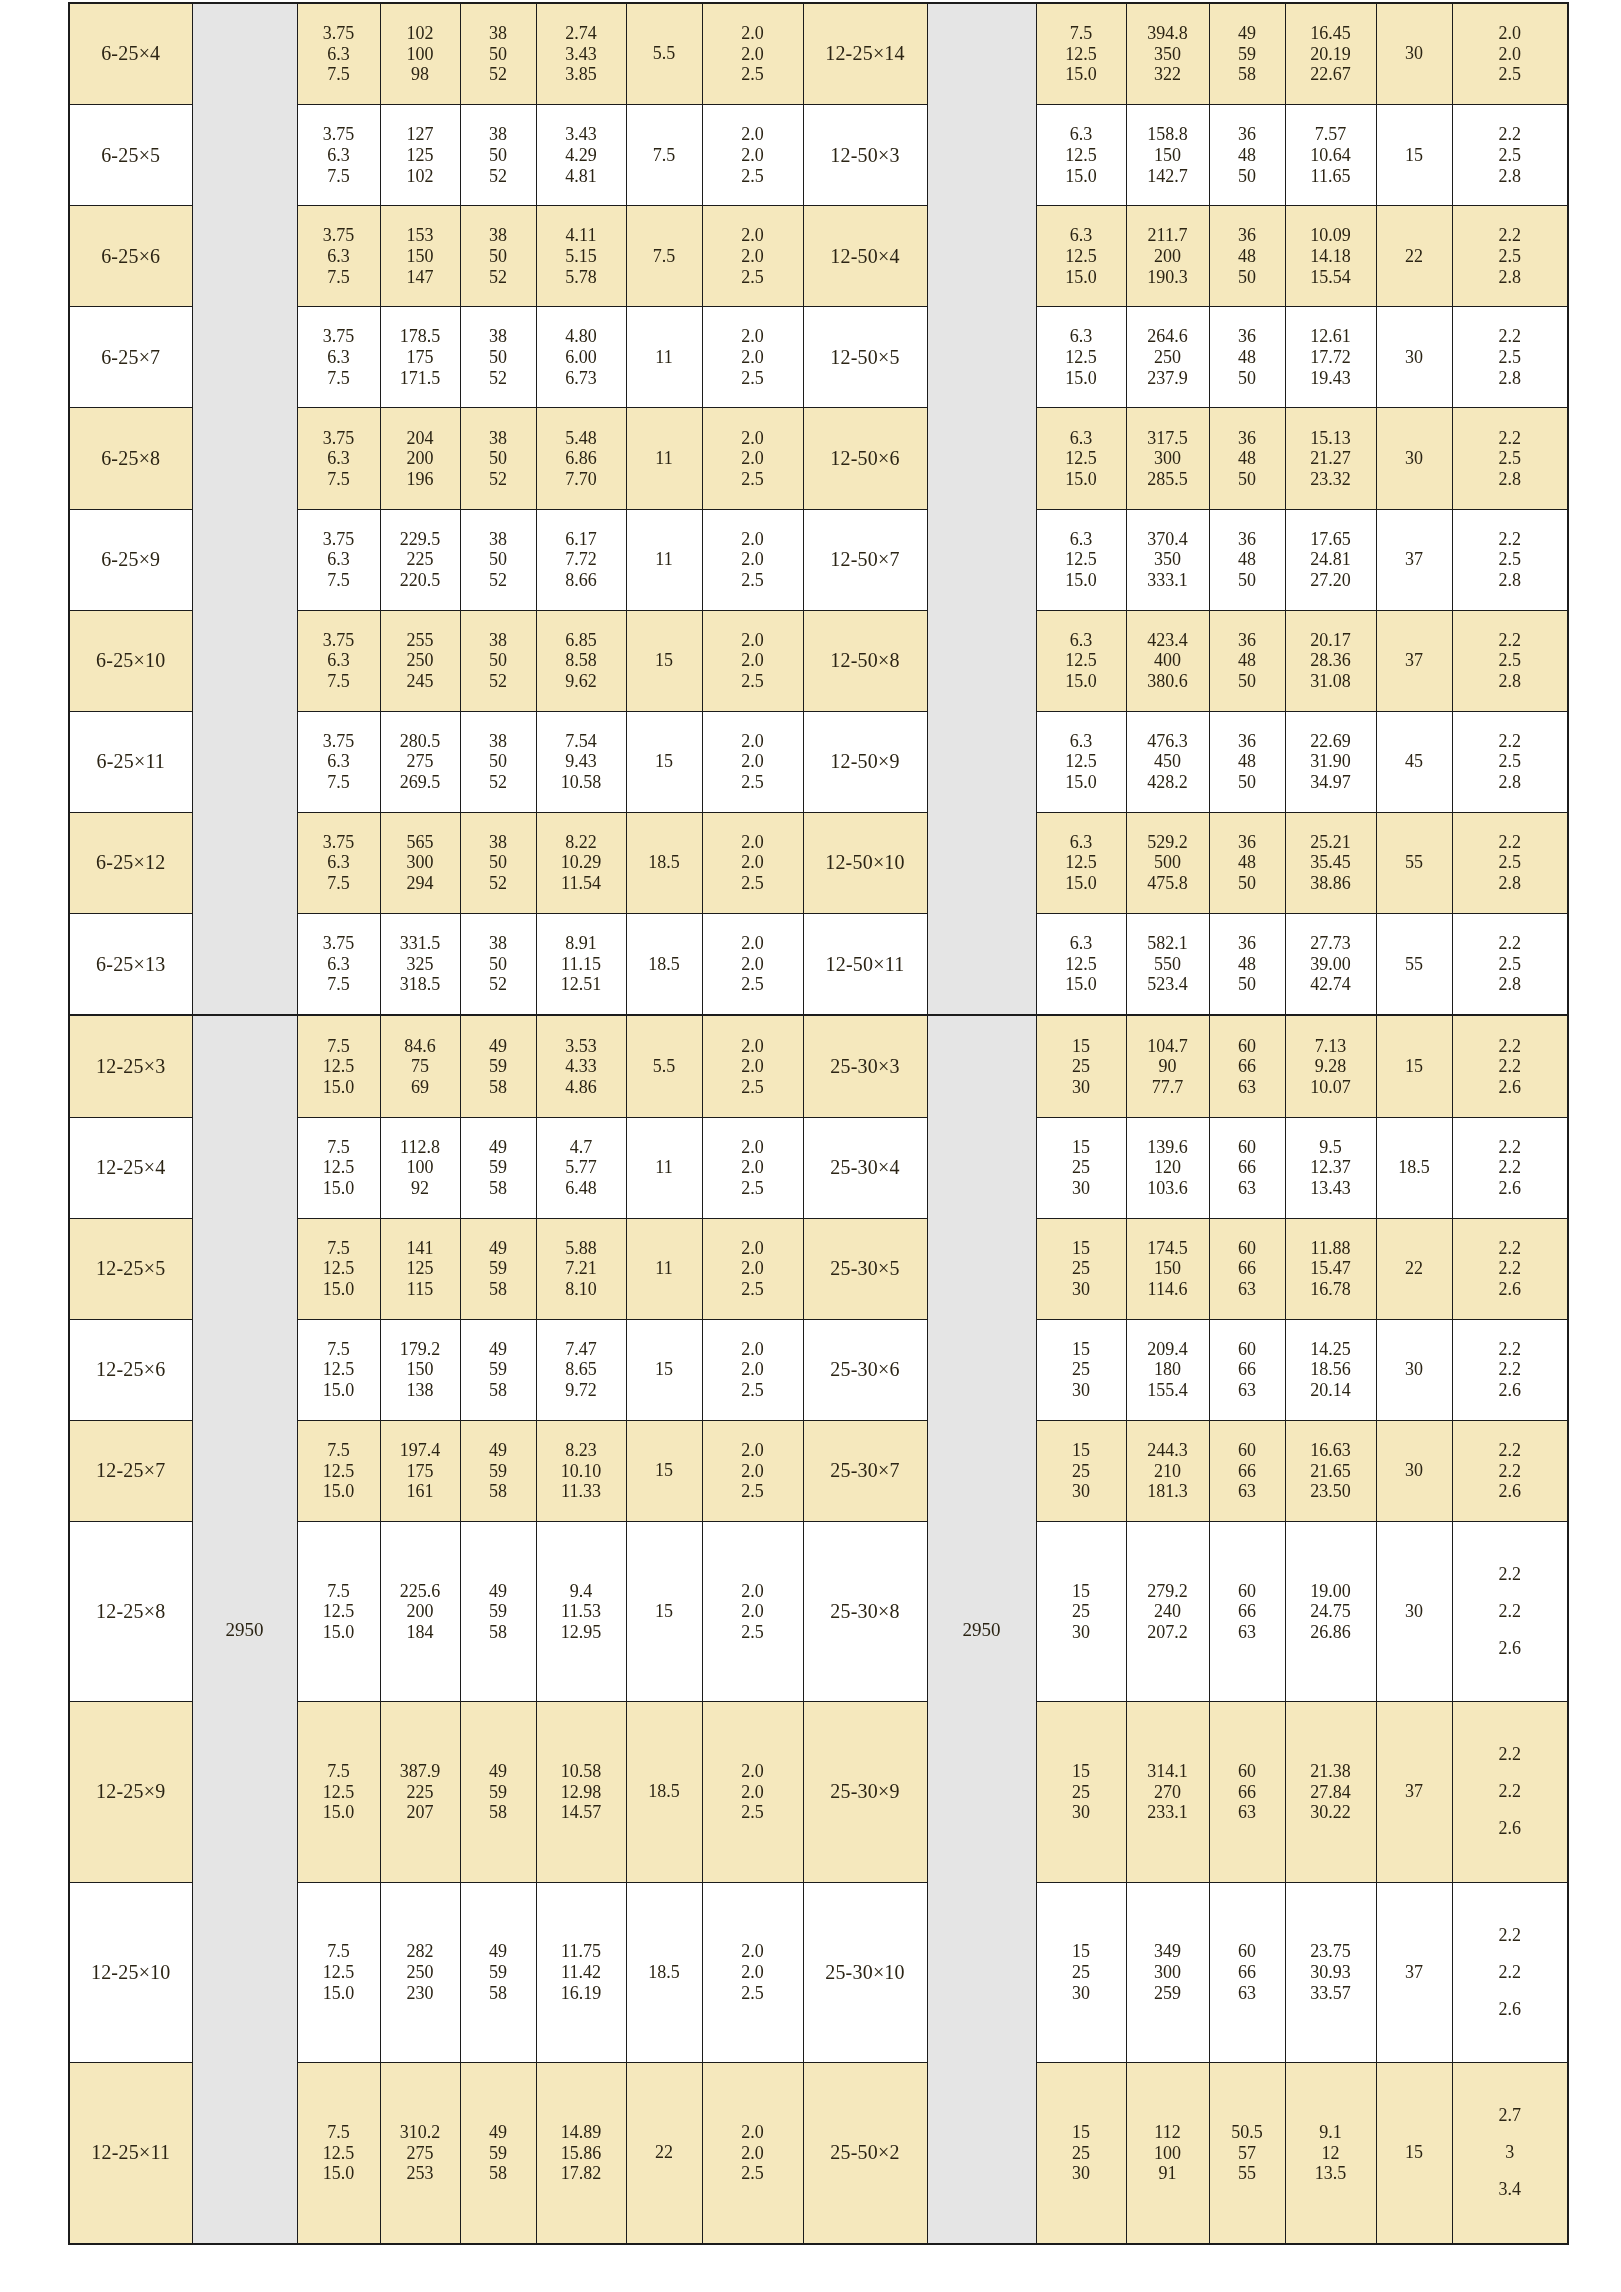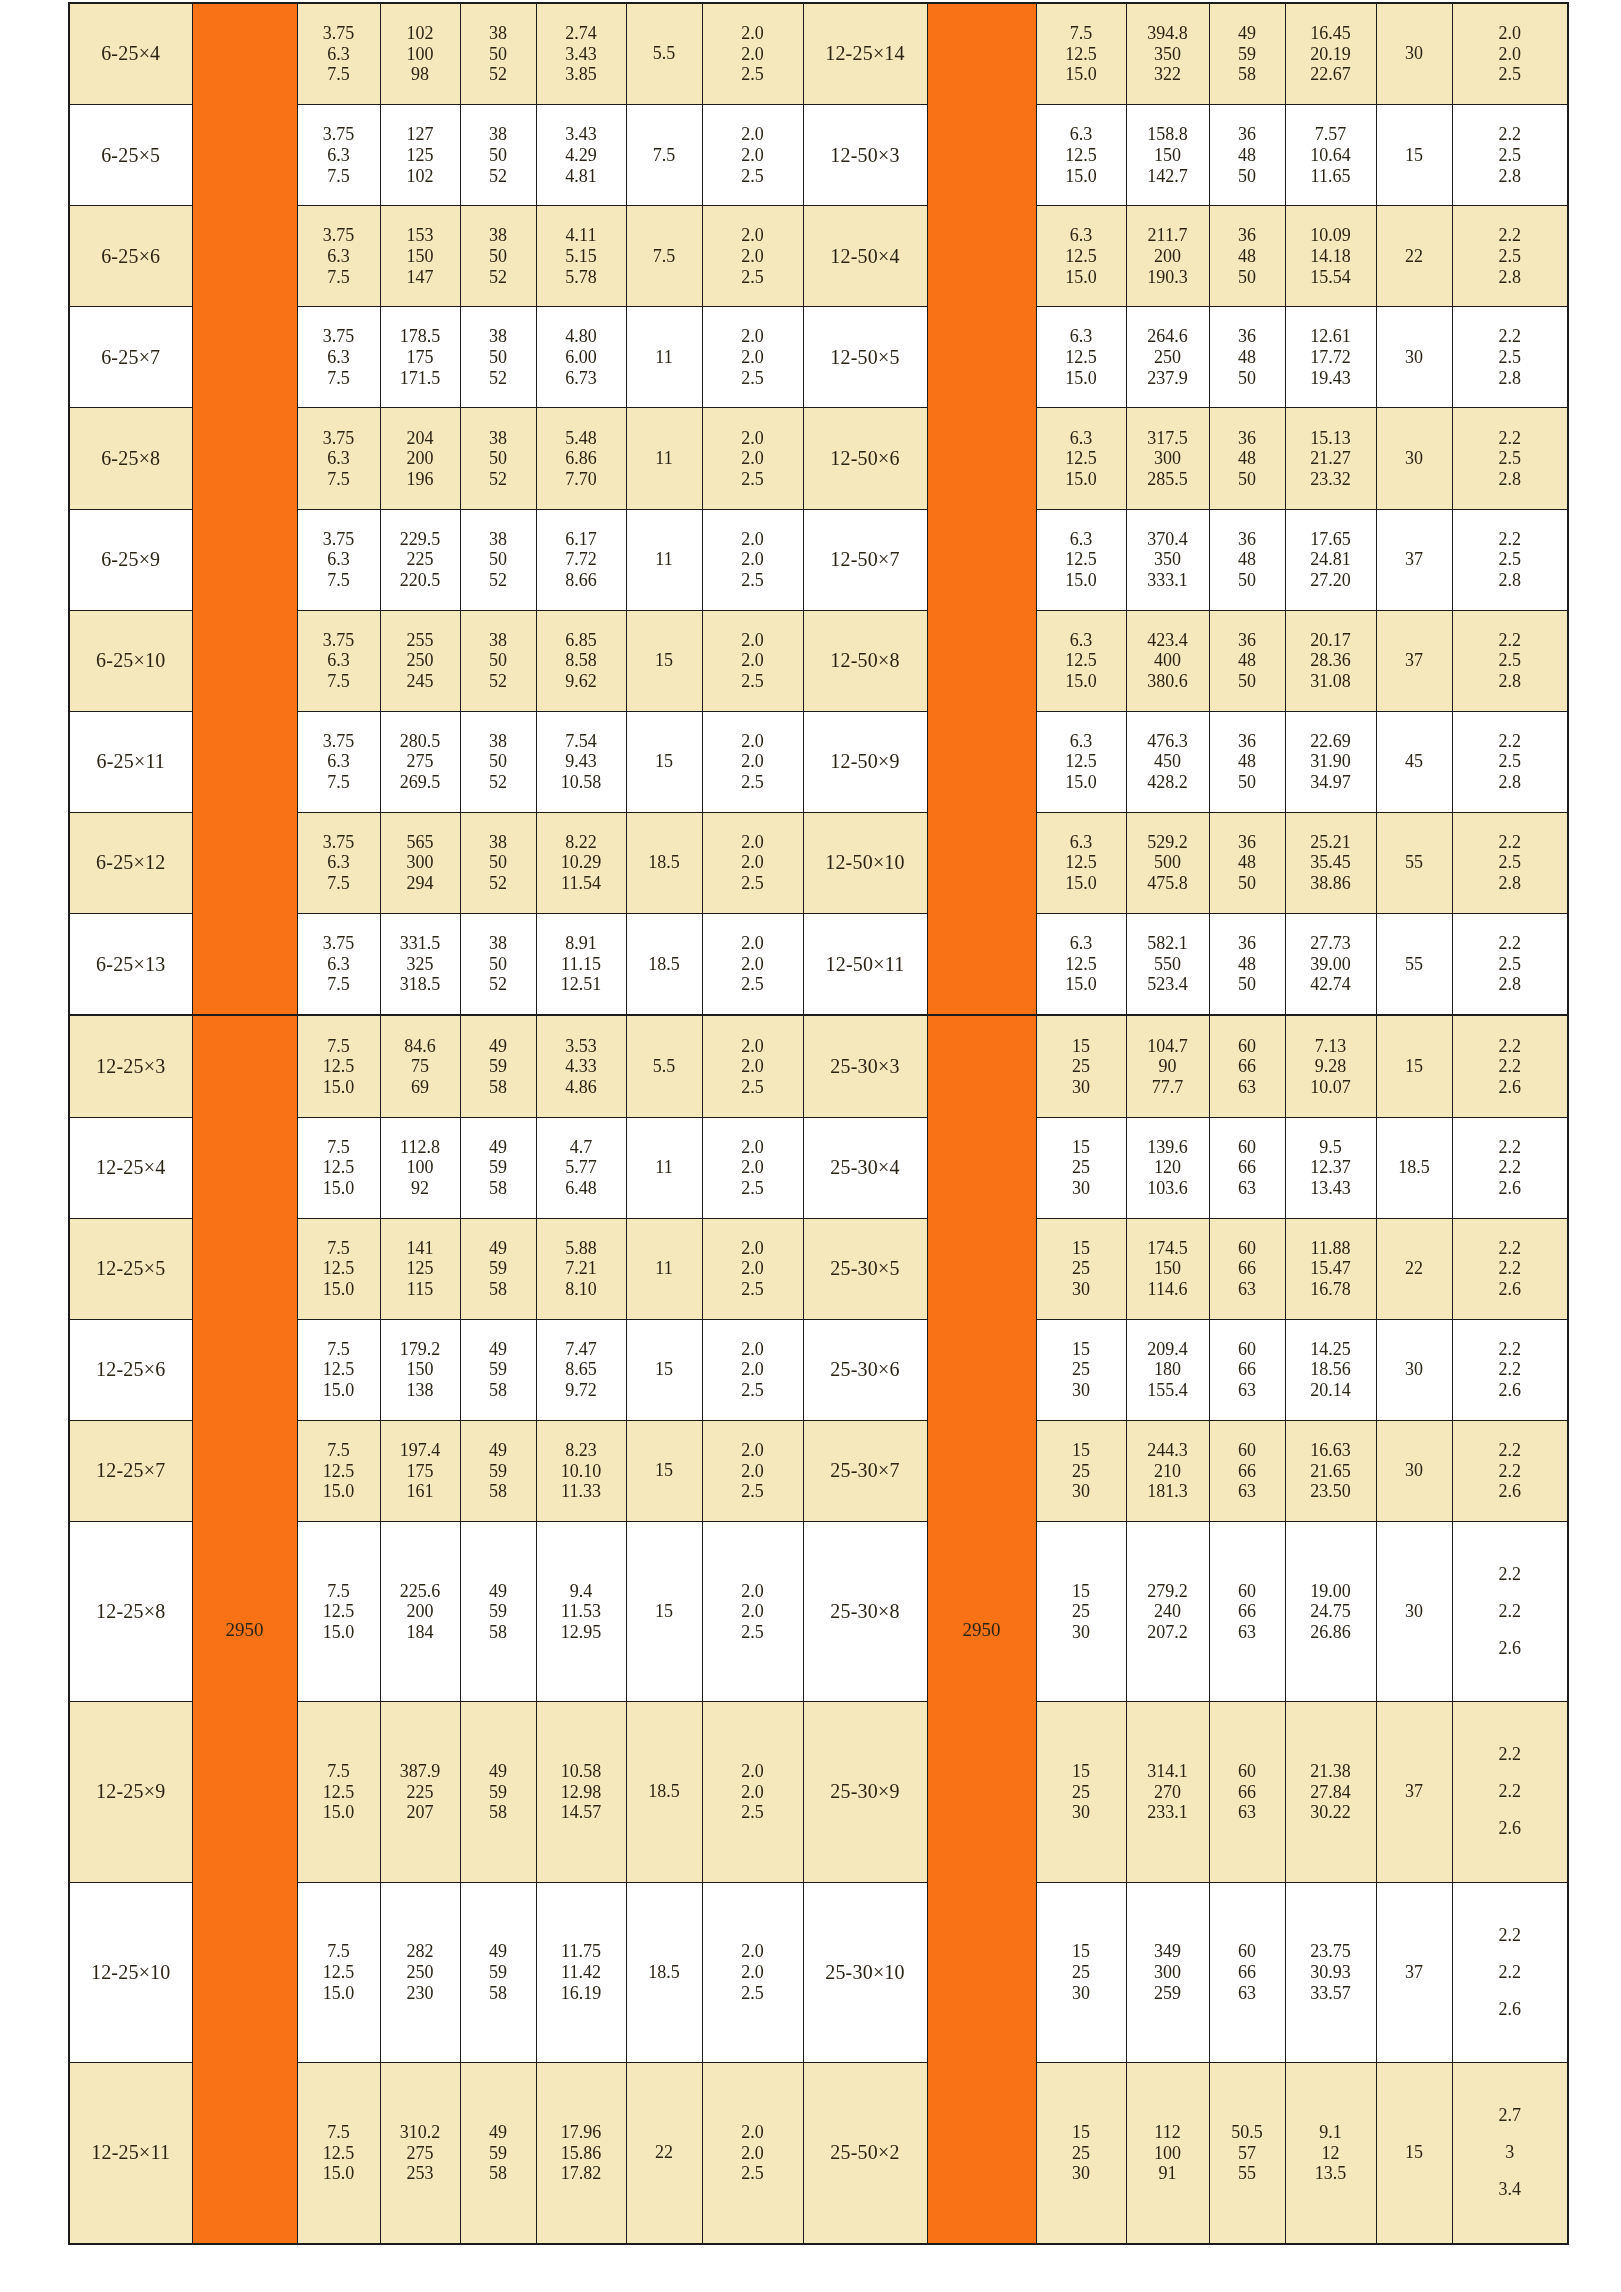--- a/index.html
+++ b/index.html
@@ -28,21 +28,21 @@
     vertical-align: middle;
     padding: 0;
     overflow: hidden;
   }
   
   #pump-table tr.section-start td {
     border-top-width: 2.7px;
   }
   td.tint { background: #f5e8bd; }
   td.plain { background: #ffffff; }
-  td.speed-col { background: #f97316; margin-left: 20px; }
+  td.speed-col { background: #e5e5e5; margin-left: 20px; }
   .model-text {
     font-size: 20px;
     letter-spacing: 0.2px;
   }
   .val-line {
     font-size: 18px;
     line-height: 20.6px;
   }
   .spread .val-line {
     line-height: 37px;
@@ -1250,21 +1250,21 @@
           <div class="val-line">310.2</div>
           <div class="val-line">275</div>
           <div class="val-line">253</div>
         </td>
         <td class="tint">
           <div class="val-line">49</div>
           <div class="val-line">59</div>
           <div class="val-line">58</div>
         </td>
         <td class="tint">
-          <div class="val-line">17.96</div>
+          <div class="val-line">14.89</div>
           <div class="val-line">15.86</div>
           <div class="val-line">17.82</div>
         </td>
         <td class="tint">
           <div class="single-val">22</div>
         </td>
         <td class="tint">
           <div class="val-line">2.0</div>
           <div class="val-line">2.0</div>
           <div class="val-line">2.5</div>

